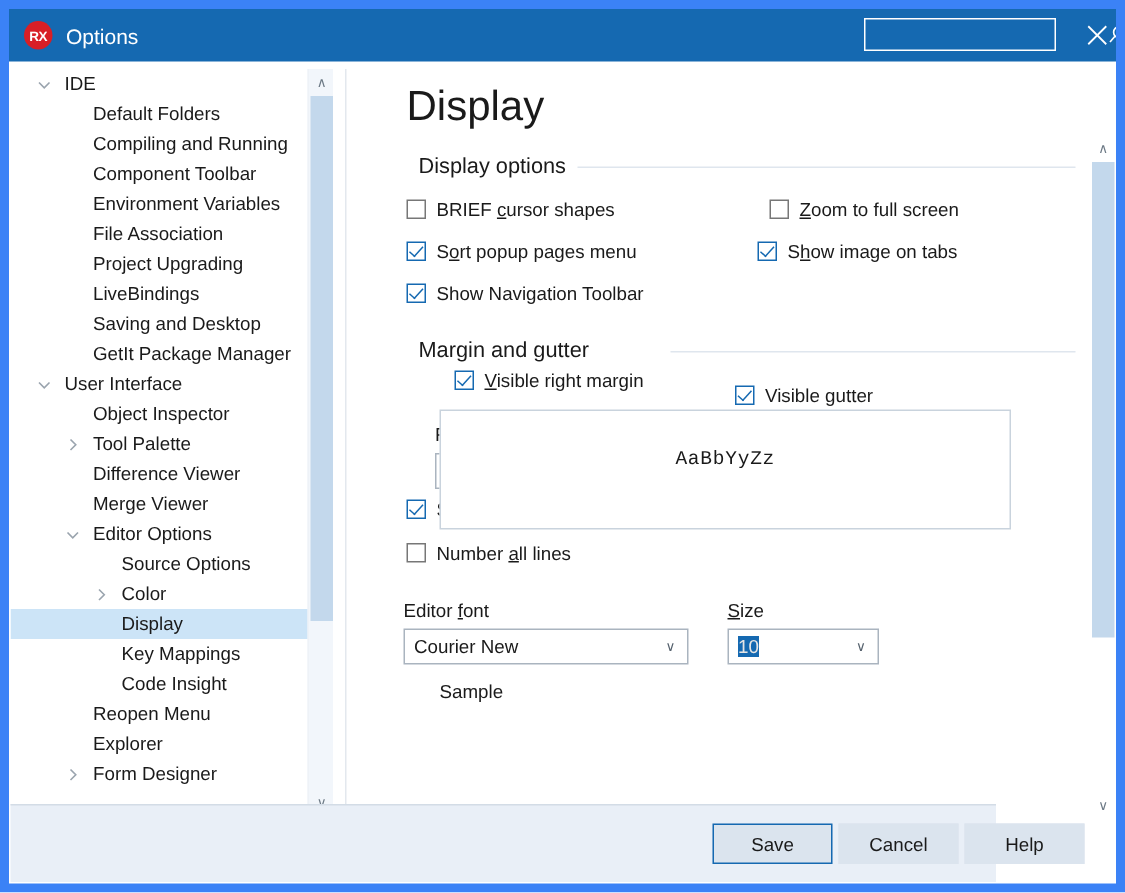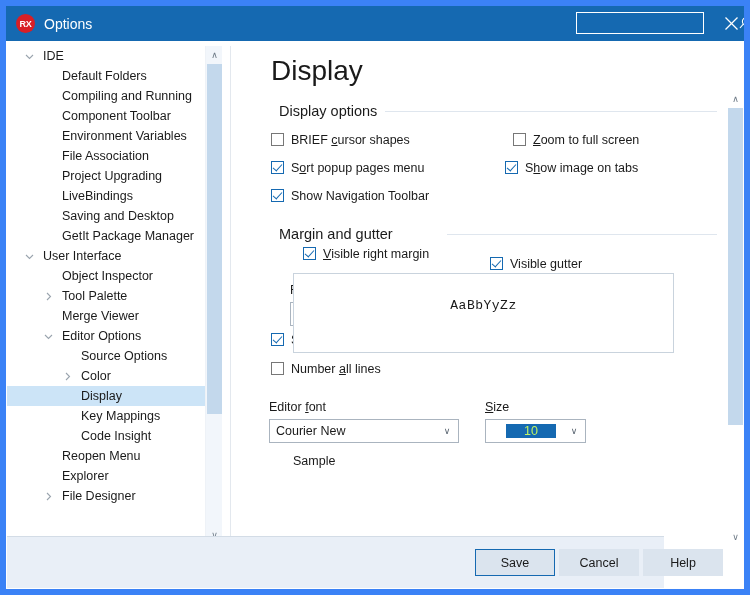--- a/index.html
+++ b/index.html
@@ -183,21 +183,21 @@
   .combo {
     position: absolute;
     height: 24px;
     border: 1px solid #aab4bf;
     background: #ffffff;
     display: flex; align-items: center;
     font-size: 12.5px; color: #1a1a1a;
     cursor: default;
   }
   .combo .val { padding-left: 6px; flex: 1; overflow: hidden; white-space: nowrap; }
-  .combo .val.sel-text { color: #bef264; background: #1569b1; display: inline-block; flex: 0 0 auto; margin-left: 20px; padding: 0 18px; }
+  .combo .val.sel-text { color: #e5e5e5; background: #1569b1; display: inline-block; flex: 0 0 auto; margin-left: 6px; padding: 0 0; }
   .combo .arrow {
     width: 22px; height: 100%;
     display: flex; align-items: center; justify-content: center;
     color: #55616d; font-size: 9px;
   }
 
   .sample-box {
     position: absolute; left: 57px; top: 231px;
     width: 381px; height: 80px;
     border: 1px solid #c9d3dd;
@@ -311,20 +311,23 @@
         </div>
         <div class="tree-item lvl1">
           <span class="chev">
             <svg width="11" height="11" viewBox="0 0 11 11">
               <polyline points="4,2 7.5,5.5 4,9" fill="none" stroke="#9aa4ae" stroke-width="1.1"></polyline>
             </svg>
           </span>
           <span class="lbl">Tool Palette</span>
         </div>
         <div class="tree-item lvl1">
+          <span class="lbl">Difference Viewer</span>
+        </div>
+        <div class="tree-item lvl1">
           <span class="lbl">Merge Viewer</span>
         </div>
         <div class="tree-item lvl1">
           <span class="chev">
             <svg width="11" height="11" viewBox="0 0 11 11">
               <polyline points="2,4 5.5,7.5 9,4" fill="none" stroke="#9aa4ae" stroke-width="1.1"></polyline>
             </svg>
           </span>
           <span class="lbl">Editor Options</span>
         </div>
@@ -353,21 +356,21 @@
         </div>
         <div class="tree-item lvl1">
           <span class="lbl">Explorer</span>
         </div>
         <div class="tree-item lvl1">
           <span class="chev">
             <svg width="11" height="11" viewBox="0 0 11 11">
               <polyline points="4,2 7.5,5.5 4,9" fill="none" stroke="#9aa4ae" stroke-width="1.1"></polyline>
             </svg>
           </span>
-          <span class="lbl">File Designer</span>
+          <span class="lbl">Form Designer</span>
         </div>
       </div>
   </div>
 
   <div class="sb" id="tree-sb">
     <div class="sb-arrow up">∧</div>
     <div class="sb-thumb" id="tree-thumb"></div>
     <div class="sb-arrow down">∨</div>
   </div>
 

